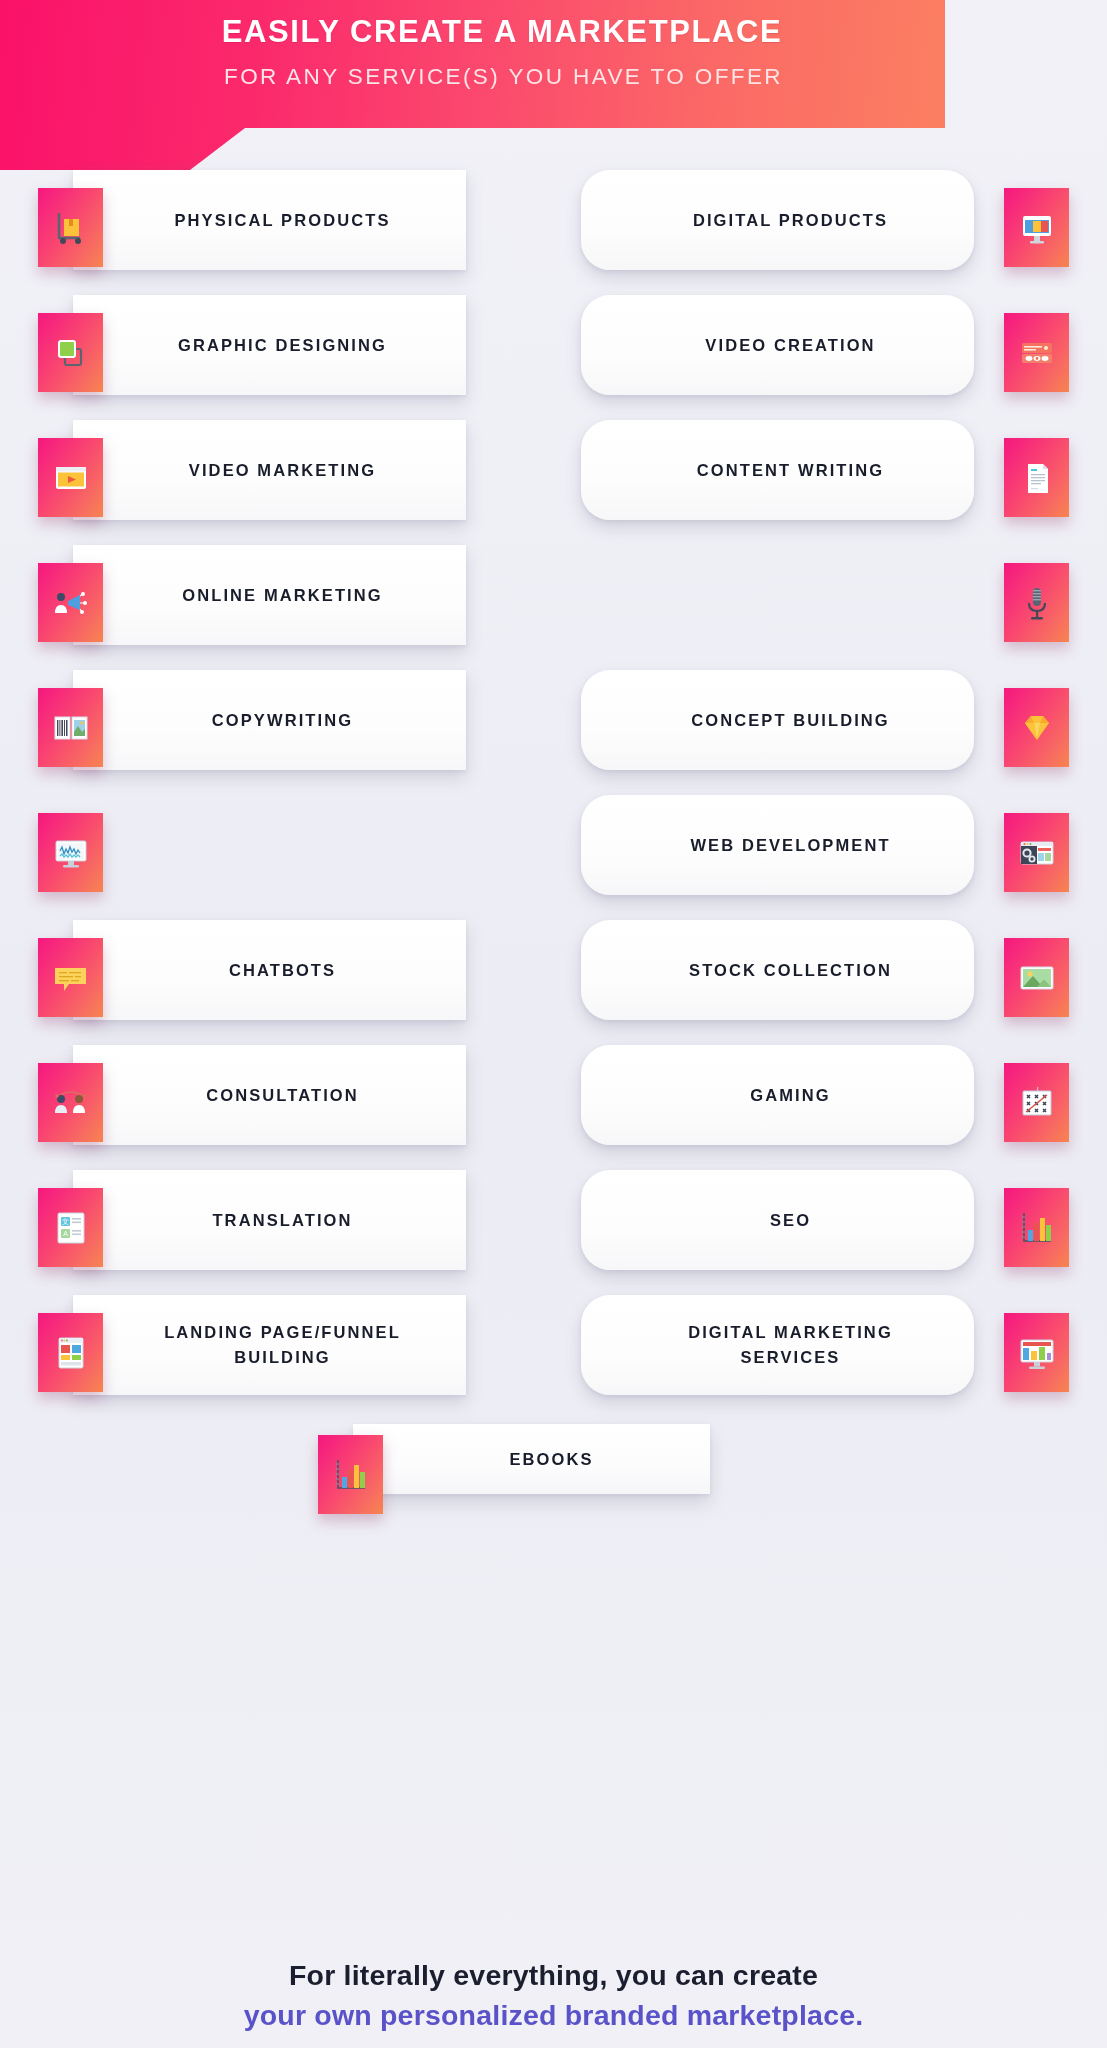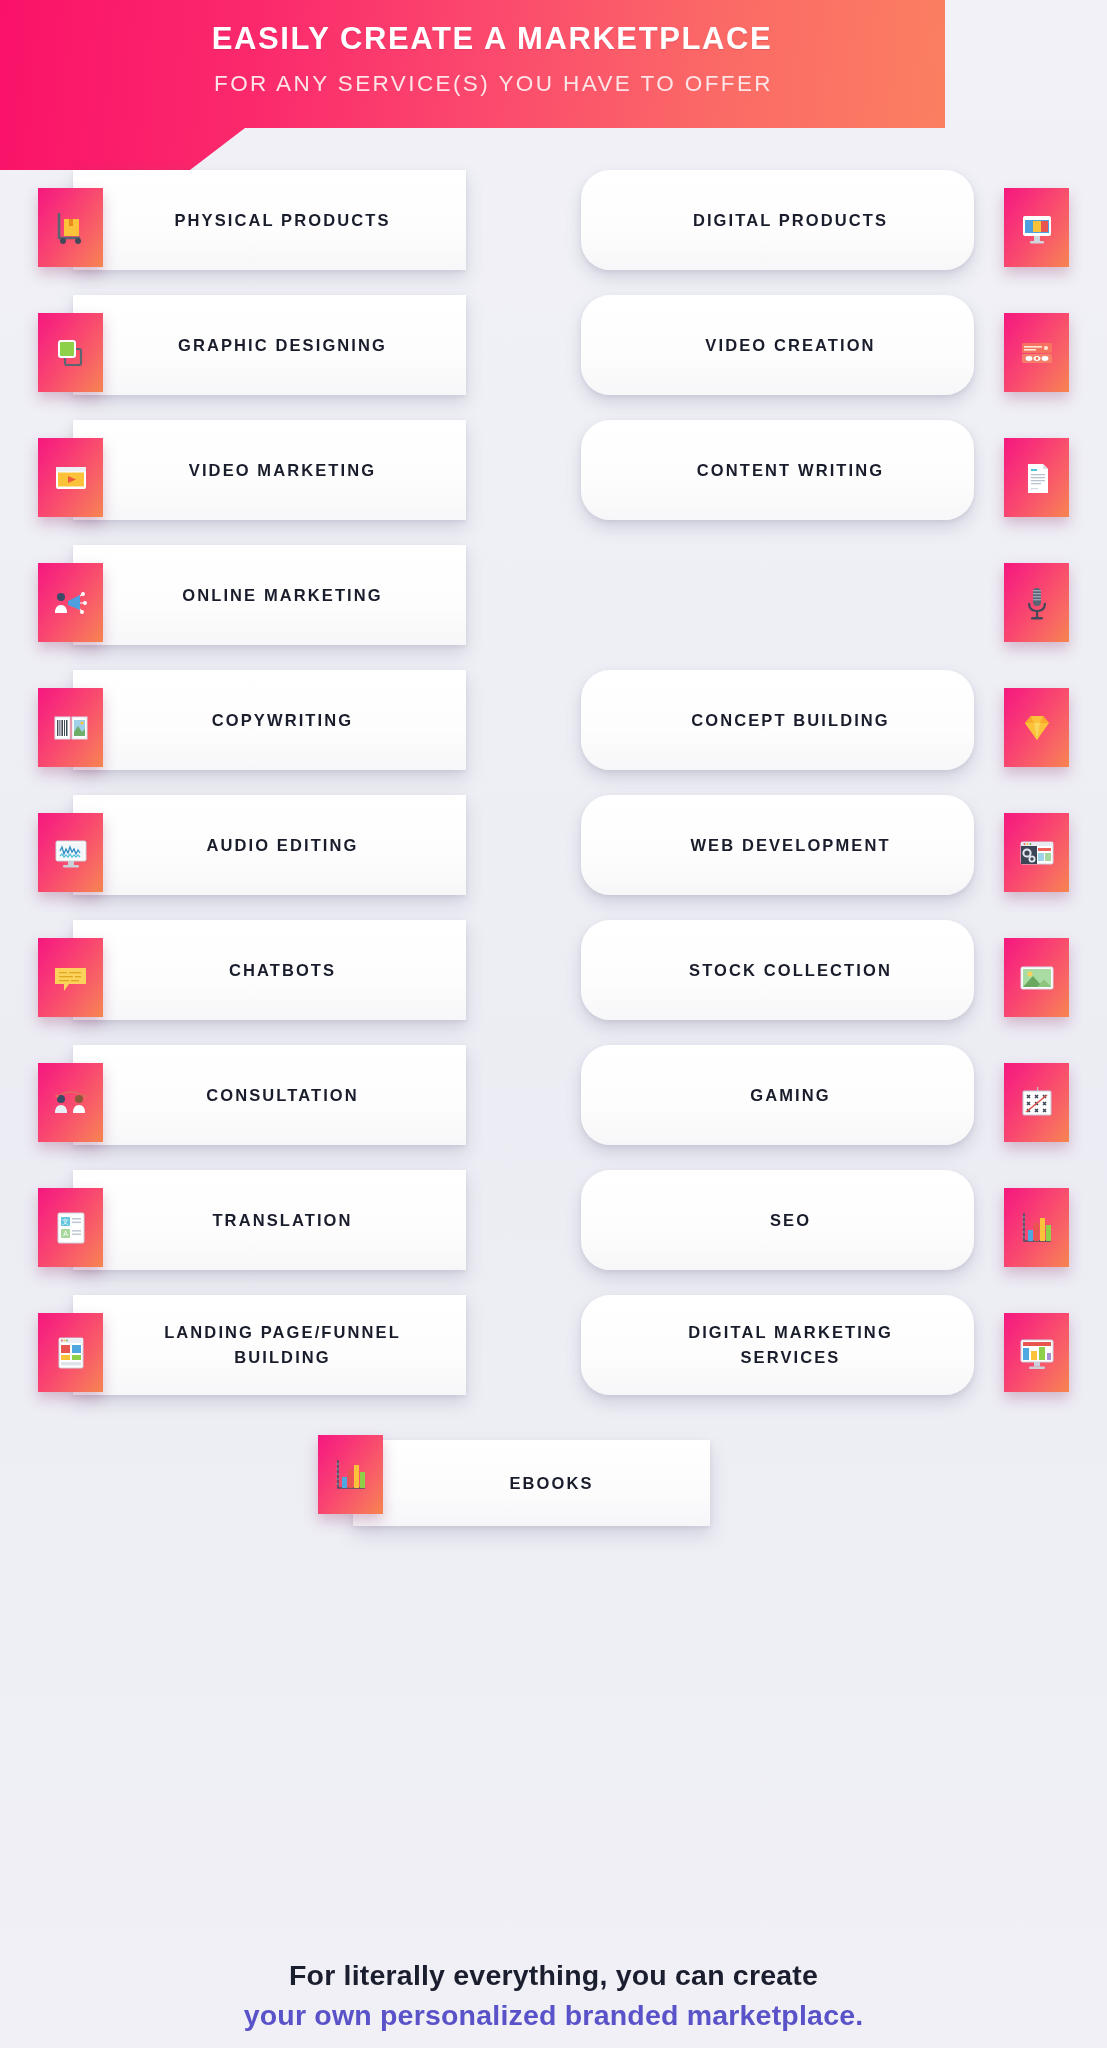--- a/index.html
+++ b/index.html
@@ -28,23 +28,23 @@
     position: absolute;
     left: 0; top: 0;
     width: 945px;
     height: 170px;
     background: linear-gradient(95deg, #fa1269 0%, #fb2a6c 28%, #fb4a6d 52%, #fb6a66 76%, #fb7f61 100%);
     -webkit-clip-path: polygon(0 0, 100% 0, 100% 128px, 245px 128px, 190px 170px, 0 170px);
     clip-path: polygon(0 0, 100% 0, 100% 128px, 245px 128px, 190px 170px, 0 170px);
   }
   .banner-text {
     position: absolute;
-    left: 6px; top: 0;
+    left: 16px; top: 0;
     width: 937px;
-    padding-top: 20px;
+    padding-top: 13px;
     text-align: center;
   }
   .banner-title {
     display: block;
     color: #ffffff;
     font-size: 31px;
     font-weight: bold;
     letter-spacing: 1.6px;
     line-height: 1.25;
     text-shadow: 0 1px 1px rgba(140,0,50,.18);
@@ -183,22 +183,22 @@
   .tile.right-tile { left: 435px; }
   .tile svg { display:block; }
 
   
   .ebook-row {
     position: relative;
     height: 110px;
   }
   .ebook-card {
     position: absolute;
-    left: 337px; top: 20px;
-    width: 357px; height: 86px;
+    left: 337px; top: 4px;
+    width: 357px; height: 70px;
     background: linear-gradient(180deg,#ffffff 0%, #fcfcfd 60%, #f6f6f9 100%);
     box-shadow: 0 9px 17px rgba(110,110,140,.22), 0 2px 4px rgba(110,110,140,.12);
     display: flex;
     align-items: center;
     justify-content: center;
     padding-left: 40px;
   }
   .ebook-tile {
     position: absolute;
     left: 302px; top: 15px;
@@ -413,23 +413,20 @@
             <path d="M32 15 L26 8 L23 15 Z" fill="#f9a92c"></path>
             <path d="M17 15 L23 15 L20 32 Z" fill="#f9d65e"></path>
             <path d="M8 15 L17 15 L20 32 Z" fill="#fbc23a"></path>
           </svg>
         </div>
       </div>
     </div>
 
     <div class="row">
       <div class="cell">
-        <div class="card left-card">
-          <span class="card-label">AUDIO EDITING</span>
-        </div>
         <div class="tile left-tile">
           <svg width="40" height="40" viewBox="0 0 40 40">
             <rect x="5" y="8" width="30" height="20" rx="1.5" fill="#ffffff" stroke="#c9d0da"></rect>
             <rect x="7" y="10" width="26" height="16" fill="#f4f7fa"></rect>
             <path d="M9 18 l2-4 2 7 2-5 2 4 2-6 2 5 2-3 2 5 2-4 2 3" stroke="#2e8fc4" stroke-width="1.3" fill="none"></path>
             <path d="M9 23 l2-2 2 3 2-2 2 2 2-3 2 3 2-2 2 2 2-2 2 2" stroke="#4cc0d8" stroke-width="1.2" fill="none"></path>
             <rect x="17" y="28" width="6" height="4" fill="#c9d0da"></rect>
             <rect x="12" y="32" width="16" height="2.4" rx="1.2" fill="#c9d0da"></rect>
           </svg>
         </div>

